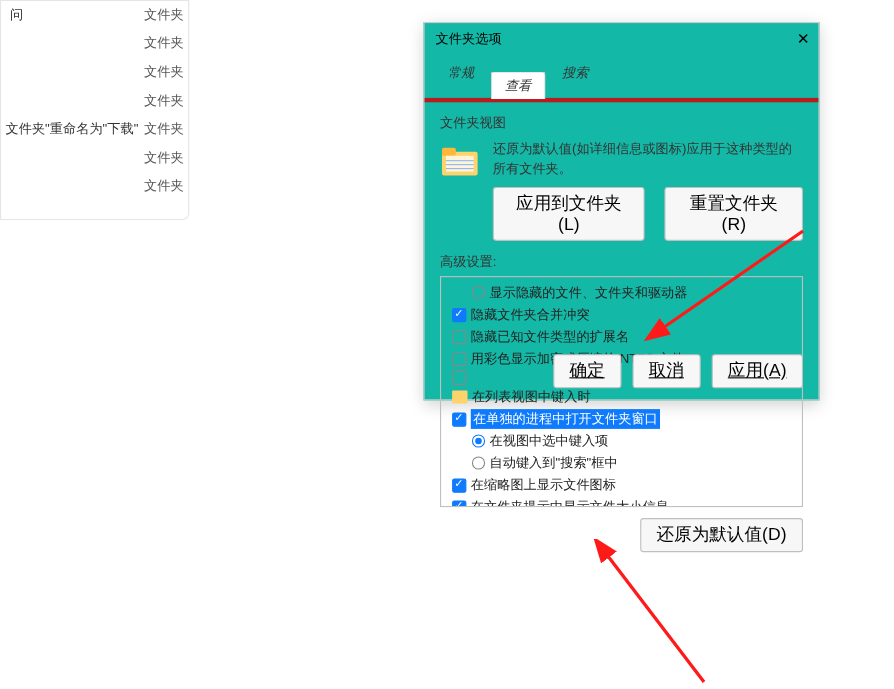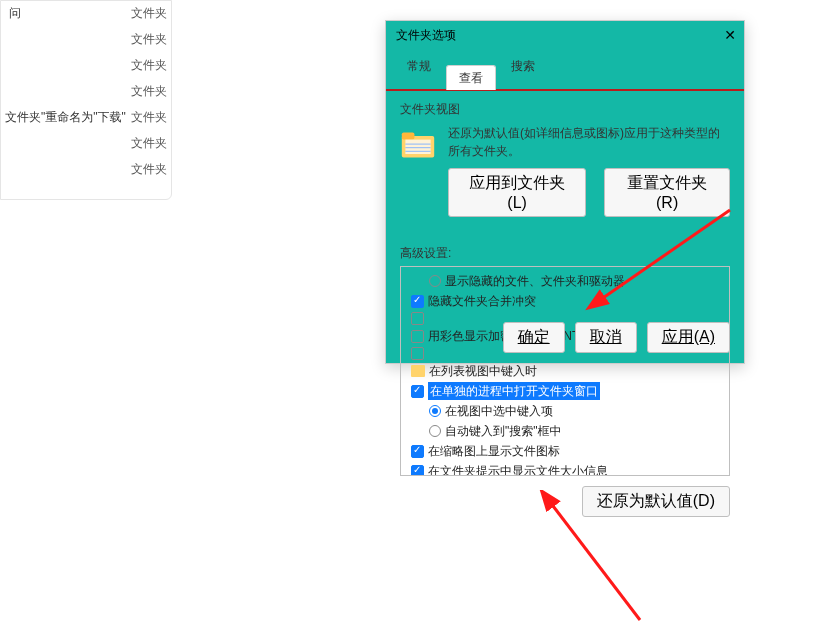--- a/index.html
+++ b/index.html
@@ -66,22 +66,23 @@
     font-size: 12px;
   }
   .close-btn {
     font-size: 14px;
     cursor: pointer;
     line-height: 1;
   }
   .tabs {
     display: flex;
     padding: 4px 8px 0 8px;
-    border-bottom: 2px solid #b91c1c;
+    border-bottom: 4px solid #b91c1c;
     gap: 2px;
+    font-style: italic;
   }
   .tab {
     padding: 4px 12px 3px;
     border: 1px solid transparent;
     border-bottom: none;
     cursor: pointer;
     color: #333;
   }
   .tab.active {
     border-color: #d0d0d0;
@@ -90,21 +91,21 @@
     position: relative;
     top: 1px;
     margin-top: 11px;
   }
 
   .content {
     padding: 10px 14px 10px 14px;
   }
   .groupbox {
     border: none;
-    margin-bottom: 28px;
+    margin-bottom: 11px;
   }
   .group-title {
     color: #333;
     margin-bottom: 6px;
   }
   .folder-view {
     display: flex;
     gap: 12px;
   }
   .folder-icon {
@@ -279,20 +280,21 @@
         <div class="adv-item indent">
           <input type="radio" style="">
           <span class="adv-label">显示隐藏的文件、文件夹和驱动器</span>
         </div>
         <div class="adv-item">
           <input type="checkbox" checked="" style="">
           <span class="adv-label">隐藏文件夹合并冲突</span>
         </div>
         <div class="adv-item">
           <input type="checkbox" style="">
+          <span class="adv-label">隐藏已知文件类型的扩展名</span>
         </div>
         <div class="adv-item">
           <input type="checkbox" style="">
           <span class="adv-label">用彩色显示加密或压缩的 NTFS 文件</span>
         </div>
         <div class="adv-item">
           <input type="checkbox" style="">
         </div>
         <div class="adv-item">
           <span class="folder-mini"></span>

